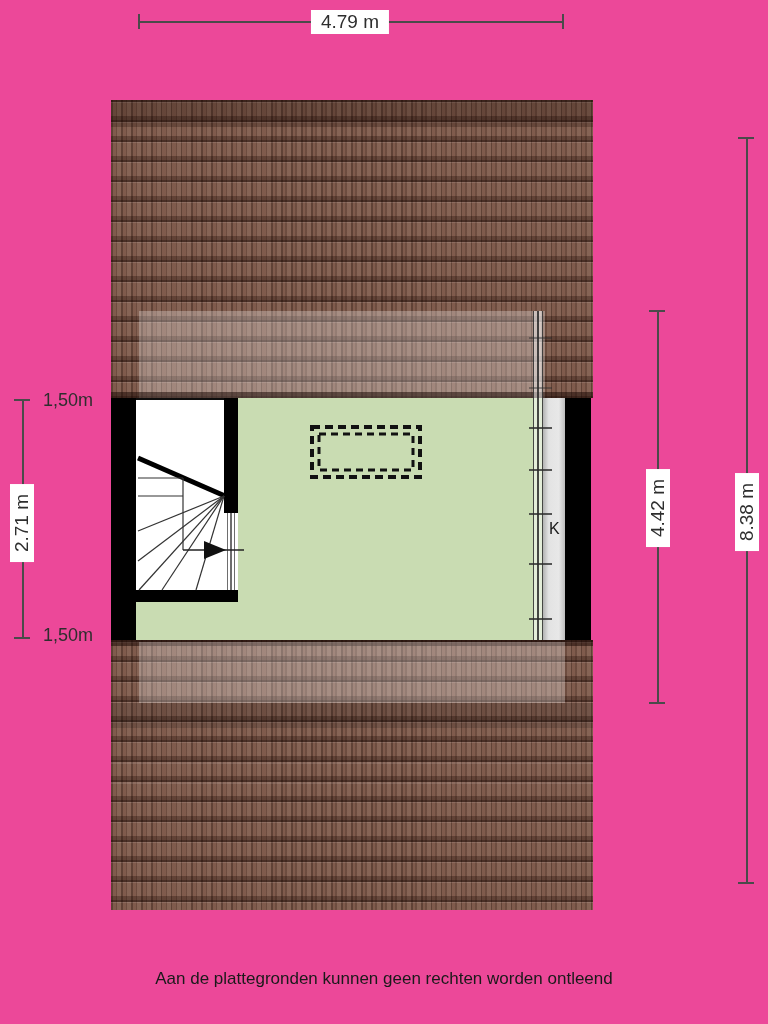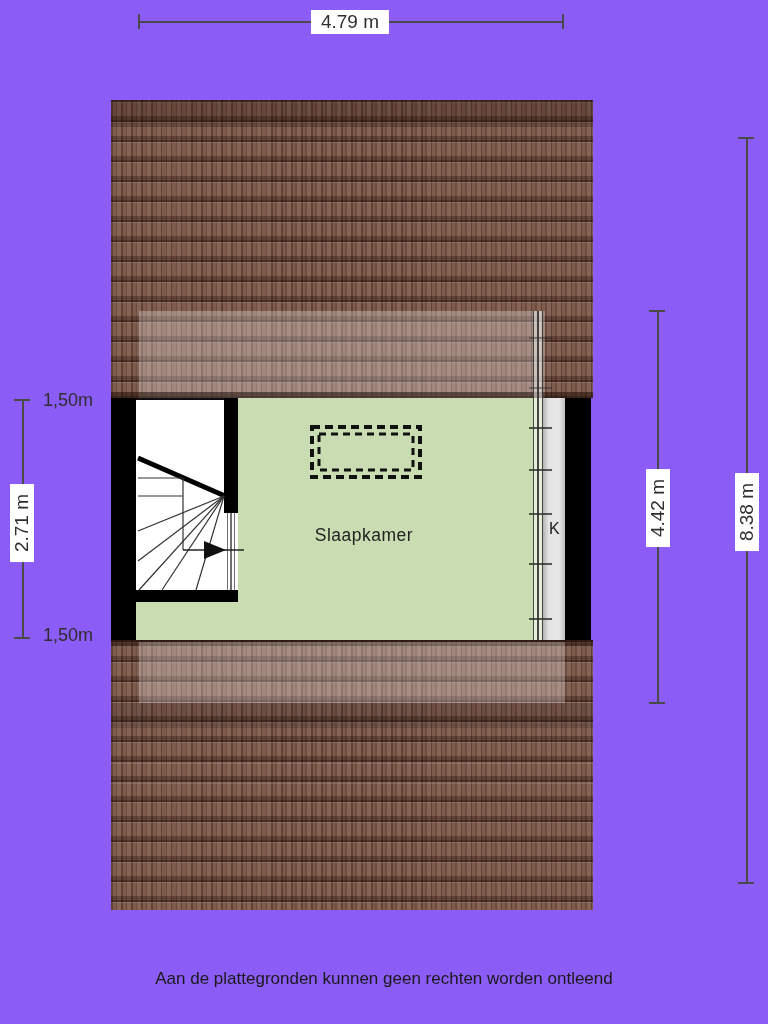--- a/index.html
+++ b/index.html
@@ -1,17 +1,17 @@
 <!DOCTYPE html>
 <html><head>
 <meta charset="utf-8">
 <style>
   html,body{margin:0;padding:0;background:#ffffff;}
   #canvas{
-    position:relative;width:768px;height:1024px;background:#8b5cf6;overflow:hidden;
+    position:relative;width:768px;height:1024px;background:#ec4899;overflow:hidden;
     font-family:"Liberation Sans","DejaVu Sans",sans-serif;color:#2e2e2e;
   }
   .abs{position:absolute;}
 
   
   .tiles{
     background-color:#7d5849;
     background-image:
       repeating-linear-gradient(180deg,
         rgba(25,8,4,0.52) 0 2px, rgba(255,255,255,0.12) 2px 3.5px,
@@ -98,21 +98,20 @@
     <line x1="88" y1="98" x2="60" y2="192" stroke="#333" stroke-width="1.2"></line>
     <line x1="47" y1="152" x2="108" y2="152" stroke="#222" stroke-width="1.5"></line>
     <polygon points="68,143 90,152 68,161" fill="#111"></polygon>
   </svg>
 
   <svg class="abs" style="left:308px;top:423px;" width="116" height="58" viewBox="0 0 116 58">
     <rect x="4" y="4" width="108" height="50" fill="none" stroke="#111" stroke-width="4" stroke-dasharray="8 5"></rect>
     <rect x="11" y="11" width="94" height="36" fill="none" stroke="#111" stroke-width="3" stroke-dasharray="7 5"></rect>
   </svg>
 
-  <div class="abs room-label" style="left:284px;top:525px;width:160px;">Slaapkamer</div>
 
   <div class="abs k-lines" style="left:533px;top:311px;width:10px;height:392px;"></div>
   <div class="abs k-gray" style="left:543px;top:398px;width:22px;height:242px;"></div>
   <div class="abs k-gray" style="left:543px;top:641px;width:22px;height:62px;opacity:0.55;"></div>
   <div class="abs k-rung" style="left:529px;top:337px;width:23px;opacity:0.55;"></div>
   <div class="abs k-rung" style="left:529px;top:387px;width:23px;opacity:0.55;"></div>
   <div class="abs k-rung" style="left:529px;top:427px;width:23px;"></div>
   <div class="abs k-rung" style="left:529px;top:469px;width:23px;"></div>
   <div class="abs k-rung" style="left:529px;top:513px;width:23px;"></div>
   <div class="abs k-rung" style="left:529px;top:563px;width:23px;"></div>

